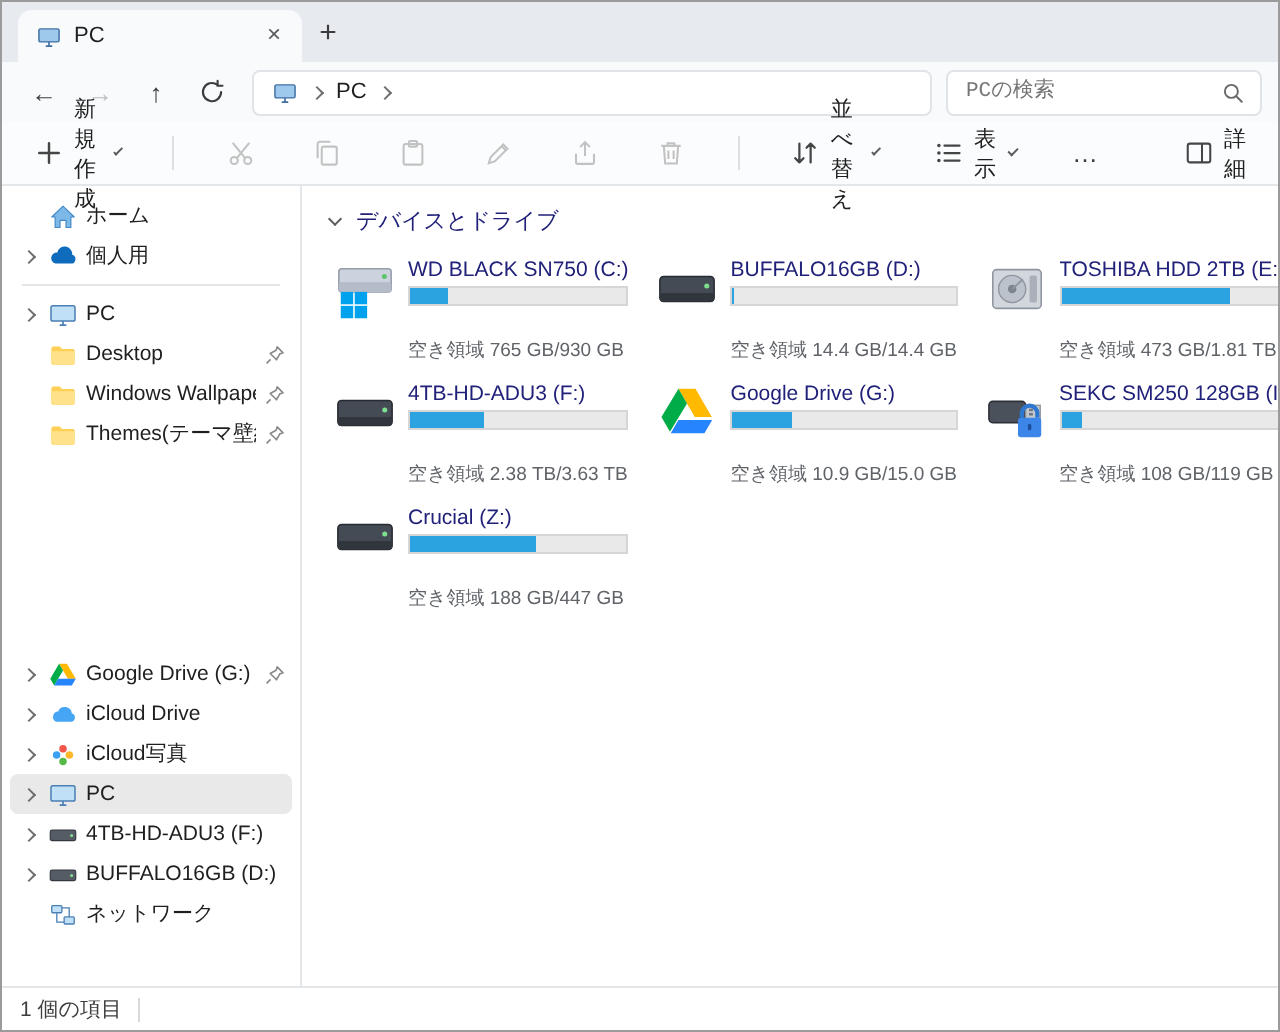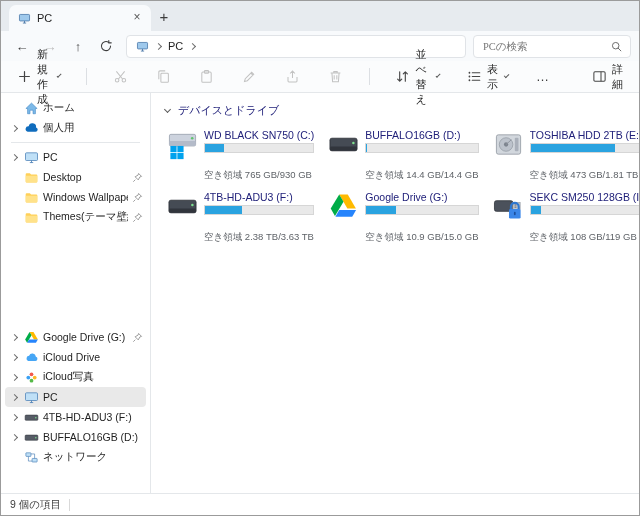--- a/index.html
+++ b/index.html
@@ -13,21 +13,21 @@
   .tab-label{flex:1;}
   .tab-close{width:16px;height:16px;line-height:15px;text-align:center;border-radius:3px;color:#5a5a5a;font-size:12px;}
   .newtab{width:26px;height:26px;line-height:24px;text-align:center;font-size:15px;color:#3c3c3c;}
   
   .addrbar{height:30px;background:#f8fafc;display:flex;align-items:center;padding:0 8px;gap:2px;flex-shrink:0;}
   .nav-btn{width:26px;height:24px;display:flex;align-items:center;justify-content:center;font-size:13px;color:#3d3d3d;border-radius:4px;}
   .nav-btn.disabled{color:#bdbdbd;}
   .nav-btn svg{width:14px;height:14px;}
   .breadcrumb{flex:1;height:23px;margin:0 5px;background:#fff;border:1px solid #e0e3e7;border-radius:4px;display:flex;align-items:center;gap:7px;padding:0 9px;font-size:11px;color:#1f1f1f;}
   .searchbox{width:158px;height:23px;background:#fff;border:1px solid #e0e3e7;border-radius:4px;display:flex;align-items:center;padding:0 7px;}
-  .search-input{border:none;outline:none;background:transparent;flex:1;font-size:10.5px;font-family:Liberation Serif, serif;color:#1f1f1f;width:100px;}
+  .search-input{border:none;outline:none;background:transparent;flex:1;font-size:10.5px;font-family:Liberation Mono, monospace;color:#1f1f1f;width:100px;}
   .search-input::placeholder{color:#767676;}
   .mag svg{width:13px;height:13px;display:block;}
   
   .toolbar{height:32px;background:#fbfcfd;border-bottom:1px solid #e4e7ea;display:flex;align-items:center;padding:0 9px;gap:14px;flex-shrink:0;}
   .tb-btn{display:flex;align-items:center;gap:5px;padding:0 7px;height:26px;border-radius:4px;color:#454545;font-size:11px;}
   .tb-btn .tb-label{color:#1f1f1f;}
   .tb-btn.disabled{color:#c2c2c2;}
   .tb-icon svg{width:15px;height:15px;display:block;}
   .tb-sep{width:1px;height:17px;background:#dcdfe3;margin:0 5px;}
   .tb-spacer{flex:1;}
@@ -488,22 +488,38 @@
               </svg>
             </span>
             <div class="drive-info">
               <div class="drive-name">SEKC SM250 128GB (I:)</div>
               <div class="usage-bar" style="background: rgb(233, 233, 233);">
                 <div class="usage-fill" style="width: 9%; background: rgb(42, 163, 224);"></div>
               </div>
               <div class="drive-free">空き領域 108 GB/119 GB</div>
             </div>
           </div>
+          <div class="drive-tile">
+            <span class="drive-icon">
+              <svg viewBox="0 0 32 32">
+                <rect x="2" y="9.5" width="28" height="13" rx="2" fill="#454b54" stroke="#272b31" stroke-width="0.8"></rect>
+                <rect x="2" y="18" width="28" height="4.5" rx="1.5" fill="#31353c"></rect>
+                <circle cx="26.2" cy="14.5" r="1.3" fill="#7ee08e"></circle>
+              </svg>
+            </span>
+            <div class="drive-info">
+              <div class="drive-name">Crucial (Z:)</div>
+              <div class="usage-bar" style="background: rgb(233, 233, 233);">
+                <div class="usage-fill" style="width: 58%; background: rgb(42, 163, 224);"></div>
+              </div>
+              <div class="drive-free">空き領域 188 GB/447 GB</div>
+            </div>
+          </div>
         </div>
     </div>
   </div>
 
   <div class="statusbar">
-    <span>9 個の項目</span>
+    <span>1 個の項目</span>
     <span class="status-sep"></span>
   </div>
 
 </div>
 
 </body></html>

